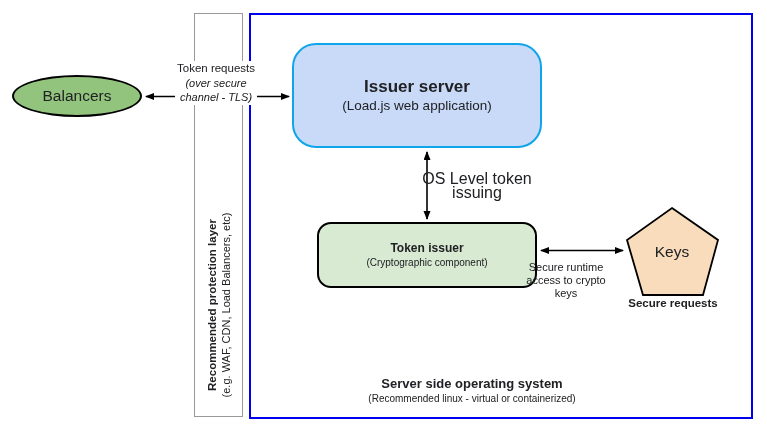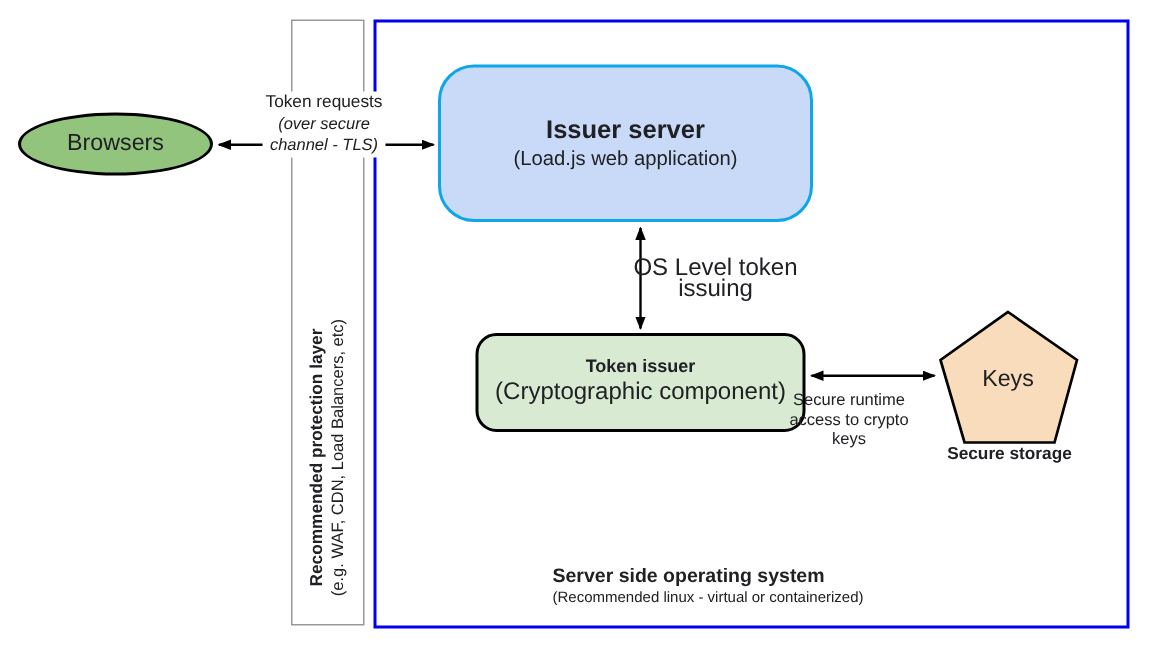--- a/index.html
+++ b/index.html
@@ -20,21 +20,21 @@
   }
   .strip-text .t1{font-weight:700;font-size:11.5px;}
   .strip-text .t2{font-size:11px;}
   
   .os-box{
     position:absolute;left:249px;top:13px;width:504px;height:406px;
     border:2px solid var(--c-os-border,#0000f0);box-sizing:border-box;background:transparent;
   }
   .os-caption{
     position:absolute;left:472px;top:376px;transform:translateX(-50%);
-    text-align:left;line-height:15px;white-space:nowrap;
+    text-align:center;line-height:15px;white-space:nowrap;
   }
   .os-caption .t1{font-weight:700;font-size:13px;}
   .os-caption .t2{font-size:10px;}
   
   .node{box-sizing:border-box;position:absolute;display:flex;flex-direction:column;
         align-items:center;justify-content:center;text-align:center;}
   .ellipse{
     left:12px;top:75px;width:130px;height:42px;border-radius:50%;
     background:var(--c-browsers-fill,#93c47d);border:2px solid #000;
     font-size:15.5px;
@@ -43,21 +43,21 @@
     left:292px;top:43px;width:250px;height:105px;border-radius:24px;
     background:var(--c-issuer-fill,#c9daf8);border:2px solid #0ea5e9;
   }
   .issuer .title{font-weight:700;font-size:17px;line-height:1.2;}
   .issuer .sub{font-size:13.5px;line-height:1.3;}
   .token{
     left:317px;top:222px;width:220px;height:66px;border-radius:14px;
     background:var(--c-token-fill,#d9ead3);border:2px solid #000;
   }
   .token .title{font-weight:700;font-size:12px;line-height:1.2;}
-  .token .sub{font-size:16px;line-height:1.3;}
+  .token .sub{font-size:10px;line-height:1.3;}
   
   svg.arrows{position:absolute;left:0;top:0;width:767px;height:431px;pointer-events:none;}
   svg.arrows line{stroke:var(--c-line,#000);stroke-width:1.6;}
   svg.arrows marker path{fill:var(--c-line,#000);}
   
   svg.pentagon{position:absolute;left:625px;top:206px;width:96px;height:92px;overflow:visible;}
   svg.pentagon polygon{fill:var(--c-keys-fill,#f8dcbb);stroke:#000;stroke-width:1.8;}
   svg.pentagon text{font-family:"Liberation Sans",sans-serif;font-size:15.5px;fill:var(--c-text,#202124);}
   .keys-caption{
     position:absolute;left:673px;top:297px;transform:translateX(-50%);
@@ -92,38 +92,38 @@
     <line x1="427" y1="152" x2="427" y2="219" marker-start="url(#ah)" marker-end="url(#ah)"></line>
     <line x1="541" y1="250.5" x2="623" y2="250.5" marker-start="url(#ah)" marker-end="url(#ah)"></line>
   </svg>
 
   <div class="strip-text">
     <div class="t1">Recommended protection layer</div>
     <div class="t2">(e.g. WAF, CDN, Load Balancers, etc)</div>
   </div>
 
   <div class="node ellipse">
-    <span>Browsers</span>
+    <span>Balancers</span>
   </div>
 
   <div class="node issuer">
     <div class="title">Issuer server</div>
     <div class="sub">(Load.js web application)</div>
   </div>
 
   <div class="node token">
     <div class="title">Token issuer</div>
     <div class="sub">(Cryptographic component)</div>
   </div>
 
   <svg class="pentagon" viewBox="0 0 96 92">
     <polygon points="47,2 93,34 78,89 18,89 2,34"></polygon>
     <text x="47" y="51" text-anchor="middle">Keys</text>
   </svg>
-  <div class="keys-caption">Secure storage</div>
+  <div class="keys-caption">Secure requests</div>
 
   <div class="lbl lbl-token-requests">
     <div>Token requests</div>
     <div class="it">(over secure</div>
     <div class="it">channel - TLS)</div>
   </div>
 
   <div class="lbl lbl-os-level">
     <div>OS Level token</div>
     <div>issuing</div>

